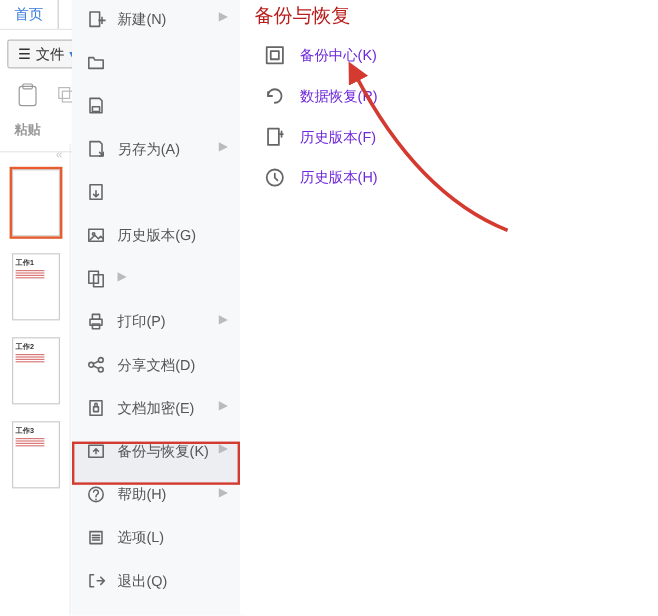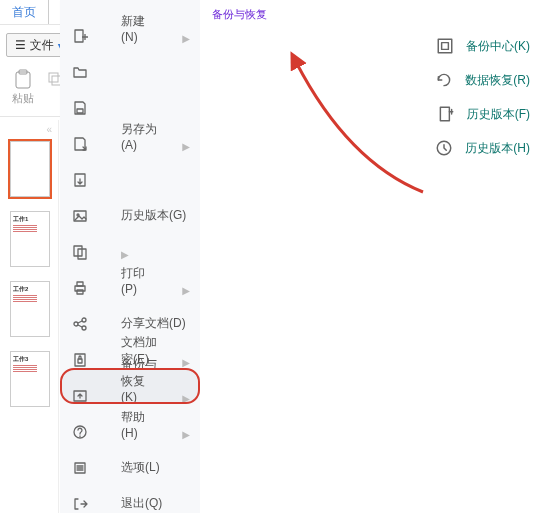--- a/index.html
+++ b/index.html
@@ -7,39 +7,39 @@
   
   .tab-home{height:24px;line-height:24px;padding:0 12px;border:1px solid #ccc;border-top:none;border-left:none;border-bottom:none;color:#3b7ed9;display:inline-block;}
   .tab-row{border-bottom:1px solid #e5e5e5;height:24px;}
   
   .file-btn{margin:8px 6px;display:inline-flex;align-items:center;gap:4px;height:22px;padding:0 8px;border:1px solid #bbb;border-radius:2px;color:#333;background:#f6f6f6;}
   .file-btn .caret{color:#3b7ed9;font-size:10px;}
   
   .toolbar{display:flex;gap:8px;padding:4px 8px 10px 8px;border-bottom:1px solid #e5e5e5;align-items:flex-start;}
   .tool{display:flex;flex-direction:column;align-items:center;width:30px;color:#999;font-size:11px;}
   .tool .ic{width:20px;height:20px;display:flex;align-items:center;justify-content:center;}
-  .tool span.lbl{margin-top:2px;}
+  .tool span.lbl{margin-top:12px;font-weight:bold;}
   
   .thumbs{position:absolute;left:0;top:120px;bottom:0;width:58px;border-right:1px solid #eee;padding-top:4px;}
   .thumb{margin:6px 0 14px 10px;width:40px;height:56px;border:1px solid #ccc;background:#fff;position:relative;font-size:6px;color:#888;padding:3px 2px;box-sizing:border-box;overflow:hidden;}
   .thumb.sel{outline:2px solid #e65c2e;}
   .thumb .t{display:block;font-size:6px;font-weight:bold;color:#333;margin-bottom:1px;}
   
   .menu1{position:absolute;left:60px;top:0;bottom:0;width:140px;background:#f7f8fa;border-right:1px solid #e6e6e6;box-shadow:2px 0 4px rgba(0,0,0,0.05);}
   .menu1 .pad{height:8px;}
-  .m-item{display:flex;align-items:flex-end;height:36px;padding:0 10px;color:#555;cursor:default;position:relative;gap:23px;}
+  .m-item{display:flex;align-items:flex-start;height:36px;padding:0 10px;color:#555;cursor:default;position:relative;}
   .m-item .ic{width:20px;display:flex;align-items:center;justify-content:center;margin-right:8px;color:#666;}
   .m-item .txt{flex:1;}
   .m-item .arr{color:#bbb;font-size:10px;}
   .m-item.selected{background:#eceef2;}
-  .m-item.highlight{outline:2px solid #d43a2f;outline-offset:-2px;border-radius:14px;}
+  .m-item.highlight{outline:2px solid #d43a2f;outline-offset:-2px;}
   
   .menu2{position:absolute;left:200px;top:0;bottom:0;right:0;background:#fff;}
-  .menu2 .hdr{height:28px;line-height:28px;font-size:11px;color:#6d28d9;padding:0 12px;border-bottom:1px solid transparent;}
-  .s-item{display:flex;align-items:center;height:34px;padding:0 18px;color:#0f766e;cursor:default;justify-content:flex-end;}
+  .menu2 .hdr{height:28px;line-height:28px;font-size:16px;color:#b91c1c;padding:0 12px;border-bottom:1px solid transparent;}
+  .s-item{display:flex;align-items:center;height:34px;padding:0 18px;color:#6d28d9;cursor:default;}
   .s-item .ic{width:22px;display:flex;align-items:center;justify-content:center;margin-right:10px;color:#666;}
   
   .arrow{position:absolute;left:288px;top:52px;pointer-events:none;}
   svg{overflow:visible;}
   
   .thumb .ln{display:block;height:1px;background:#d97a7a;margin:1px 0;width:70%;}
 </style>
 </head>
 <body>
 

